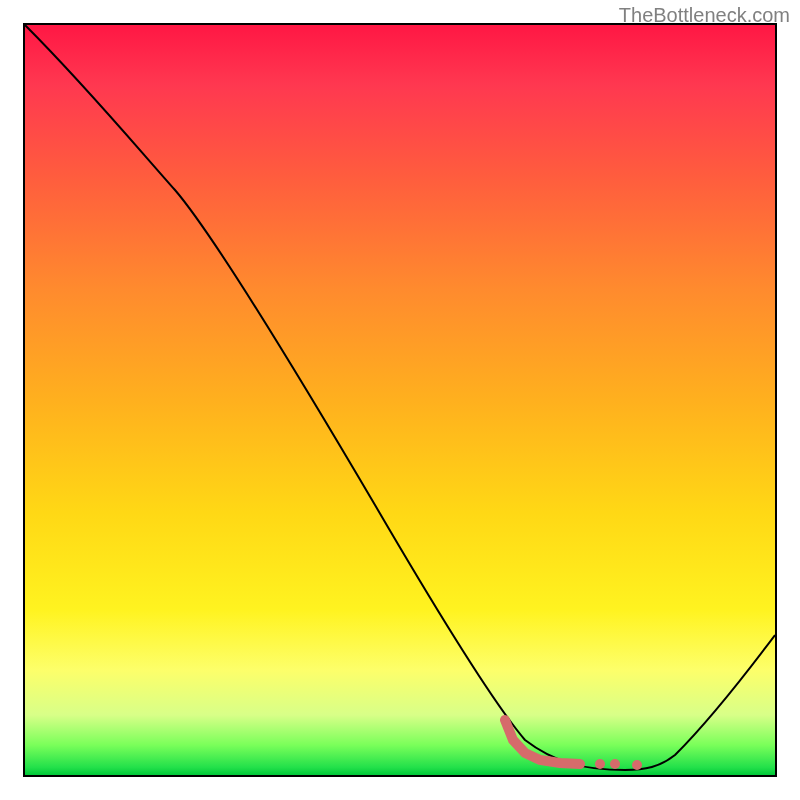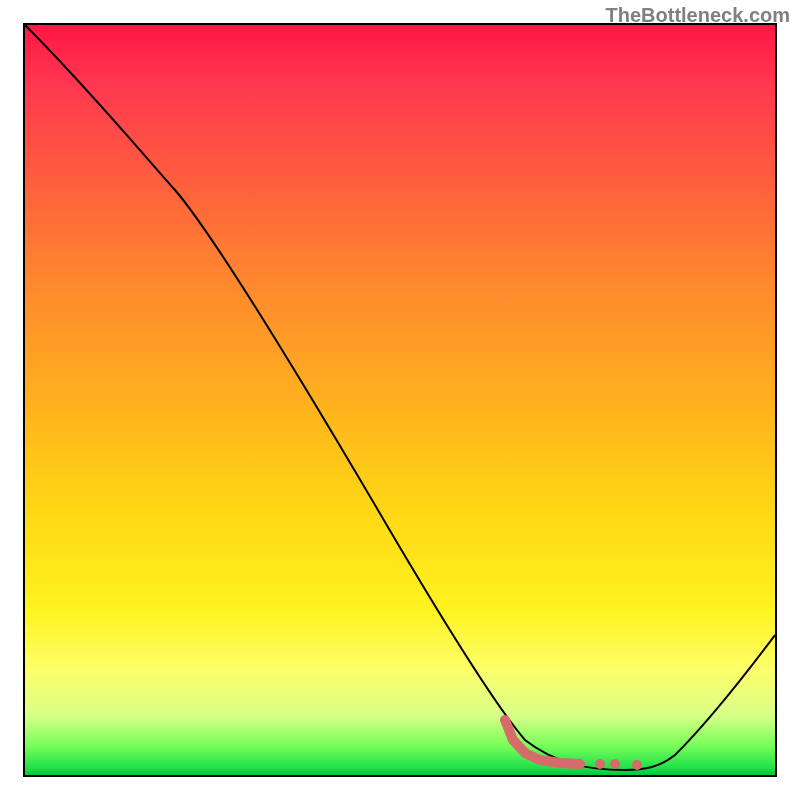--- a/index.html
+++ b/index.html
@@ -13,21 +13,21 @@
   .container {
     position: relative;
     width: 800px;
     height: 800px;
   }
   .watermark {
     position: absolute;
     top: 4px;
     right: 10px;
     font-size: 20px;
-    font-weight: bold;
+    font-weight: normal;
     color: #808080;
     z-index: 10;
   }
   .plot-area {
     position: absolute;
     left: 23px;
     top: 23px;
     width: 754px;
     height: 754px;
     border: 2px solid #000000;

